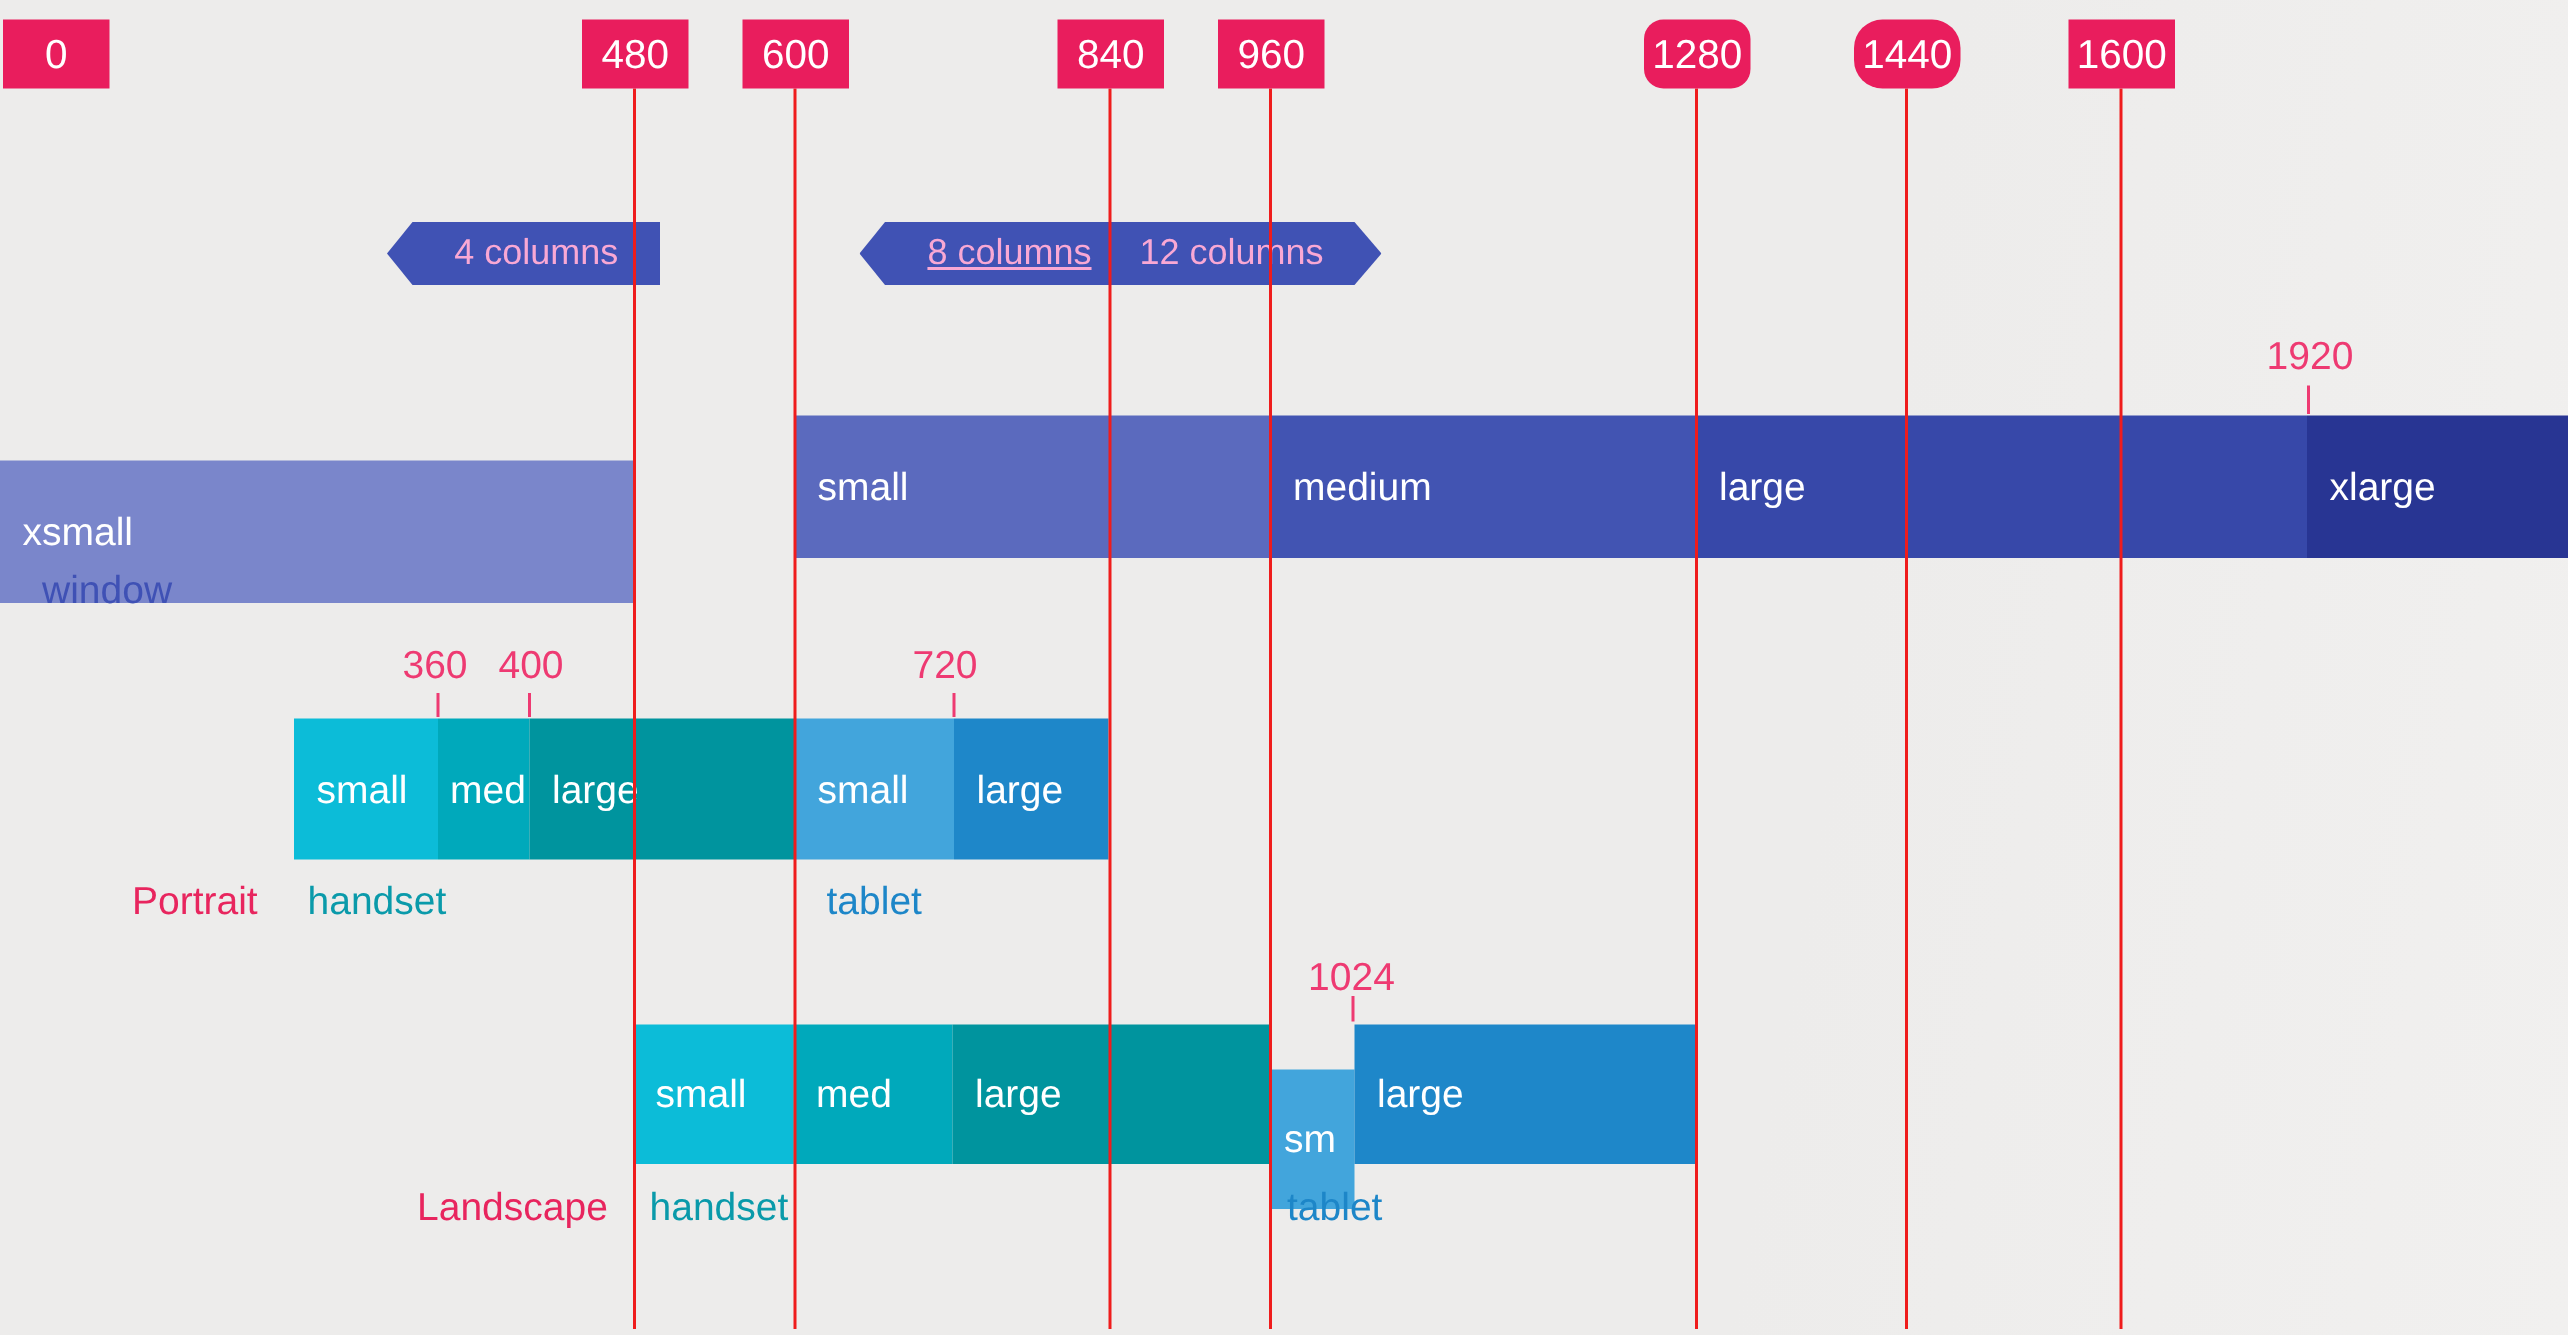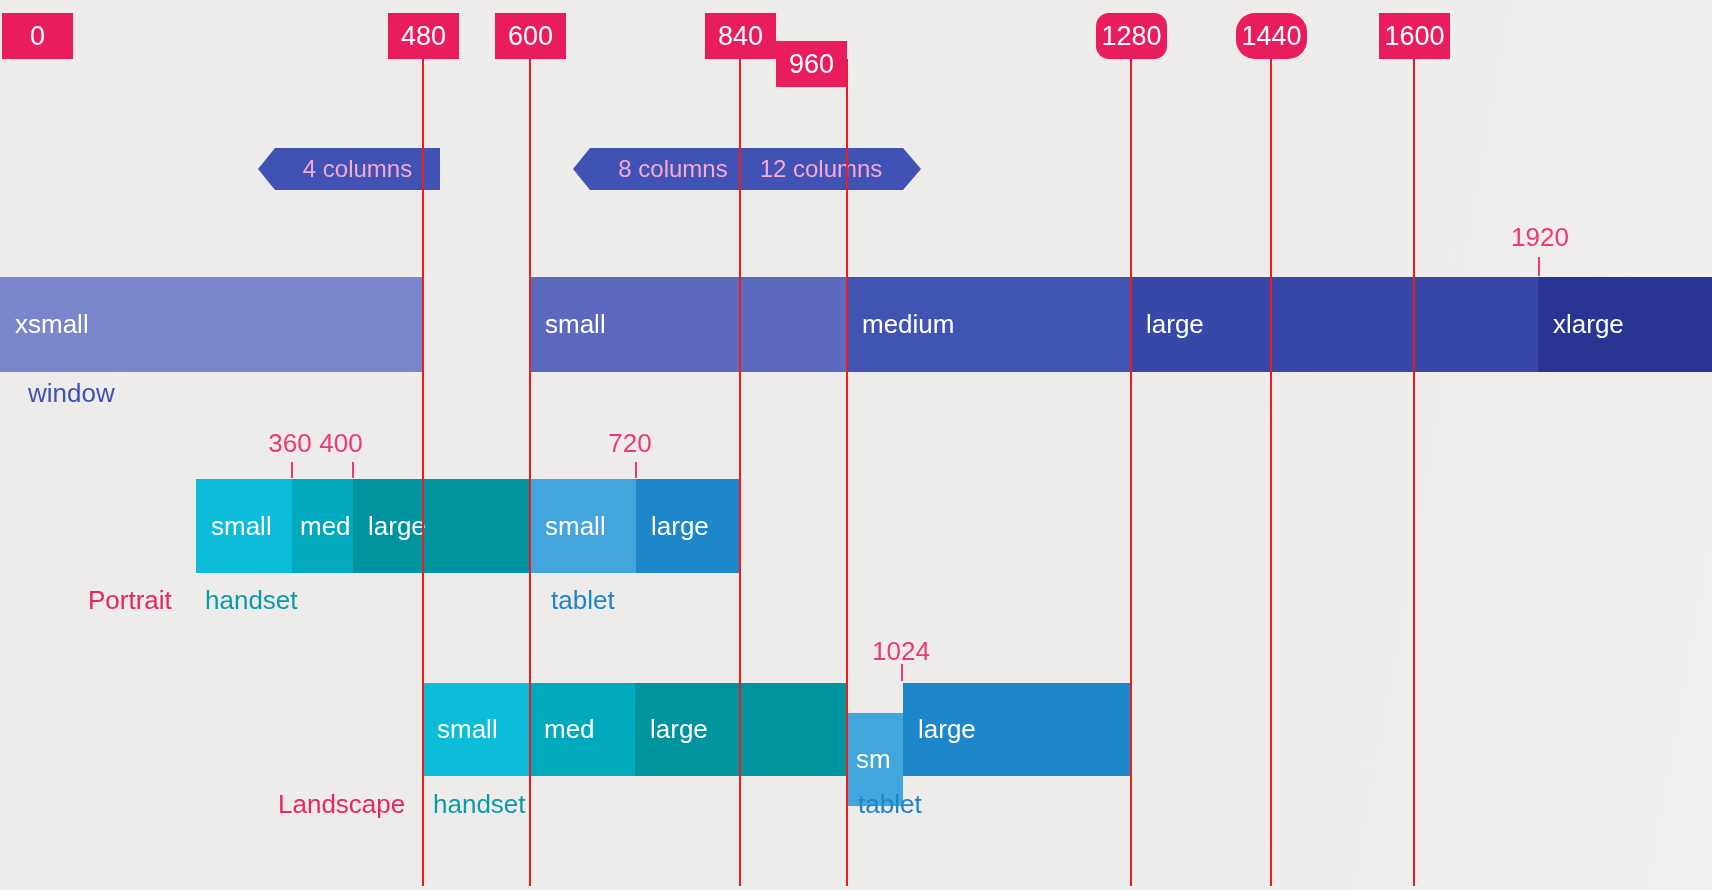--- a/index.html
+++ b/index.html
@@ -54,53 +54,53 @@
   <div class="rule" style="left: 739px; background: rgb(239, 28, 28);"></div>
   <div class="rule" style="left: 846px; background: rgb(239, 28, 28);"></div>
   <div class="rule" style="left: 1130px; background: rgb(239, 28, 28);"></div>
   <div class="rule" style="left: 1270px; background: rgb(239, 28, 28);"></div>
   <div class="rule" style="left: 1413px; background: rgb(239, 28, 28);"></div>
 
   <div class="bp-box" style="left: 2px; background: rgb(233, 29, 93);">0</div>
   <div class="bp-box" style="left: 388px; background: rgb(233, 29, 93);">480</div>
   <div class="bp-box" style="left: 495px; background: rgb(233, 29, 93);">600</div>
   <div class="bp-box" style="left: 705px; background: rgb(233, 29, 93);">840</div>
-  <div class="bp-box" style="left: 776px; background: rgb(233, 29, 93); margin-top: 28px;">960</div>
+  <div class="bp-box" style="left: 812px; background: rgb(233, 29, 93);">960</div>
   <div class="bp-box" style="left: 1096px; background: rgb(233, 29, 93); border-radius: 13px;">1280</div>
   <div class="bp-box" style="left: 1236px; background: rgb(233, 29, 93); border-radius: 19px;">1440</div>
   <div class="bp-box" style="left: 1379px; background: rgb(233, 29, 93);">1600</div>
 
   <div class="badge tip-left" style="left: 258px; width: 165px; background: rgb(64, 82, 180);">4 columns</div>
-  <div class="badge tip-left" style="left: 573px; width: 166px; background: rgb(64, 82, 180);">8 columns</div>
+  <div class="badge tip-left" style="left: 573px; width: 166px; background: rgb(64, 82, 180); text-decoration: underline;">8 columns</div>
   <div class="badge tip-right" style="left: 739px; width: 164px; background: rgb(64, 82, 180);">12 columns</div>
 
   <div class="tick-label" style="left: 1540px; top: 222px; color: rgb(238, 58, 114);">1920</div>
   <div class="tick" style="left: 1538px; top: 257px; height: 19px; background: rgb(238, 58, 114);"></div>
 
   <div class="bar-window">
-    <div class="seg" style="left: 0px; width: 424px; background: rgb(122, 134, 203);">
+    <div class="seg" style="left: 0px; width: 424px; background: rgb(122, 134, 203); margin-top: 30px;">
         <span>xsmall</span>
       </div>
     <div class="seg" style="left: 530px; width: 317px; background: rgb(91, 106, 190);">
         <span>small</span>
       </div>
     <div class="seg" style="left: 847px; width: 284px; background: rgb(66, 84, 178);">
         <span>medium</span>
       </div>
     <div class="seg" style="left: 1131px; width: 407px; background: rgb(55, 72, 169);">
         <span>large</span>
       </div>
     <div class="seg" style="left: 1538px; width: 174px; background: rgb(40, 53, 147);">
         <span>xlarge</span>
       </div>
   </div>
   <div class="caption" style="left: 28px; top: 378px; color: rgb(63, 81, 181);">window</div>
 
   <div class="tick-label" style="left: 290px; top: 428px; color: rgb(238, 58, 114);">360</div>
-  <div class="tick-label" style="left: 341px; top: 428px; color: rgb(238, 58, 114);">400</div>
+  <div class="tick-label" style="left: 354px; top: 428px; color: rgb(238, 58, 114);">400</div>
   <div class="tick-label" style="left: 630px; top: 428px; color: rgb(238, 58, 114);">720</div>
   <div class="tick" style="left: 291px; top: 462px; height: 16px; background: rgb(238, 58, 114);"></div>
   <div class="tick" style="left: 352px; top: 462px; height: 16px; background: rgb(238, 58, 114);"></div>
   <div class="tick" style="left: 635px; top: 462px; height: 16px; background: rgb(238, 58, 114);"></div>
 
   <div class="bar-portrait">
     <div class="seg" style="left: 196px; width: 96px; background: rgb(12, 188, 216);">
         <span>small</span>
       </div>
     <div class="seg" style="left: 292px; width: 61px; background: rgb(0, 169, 187);">

